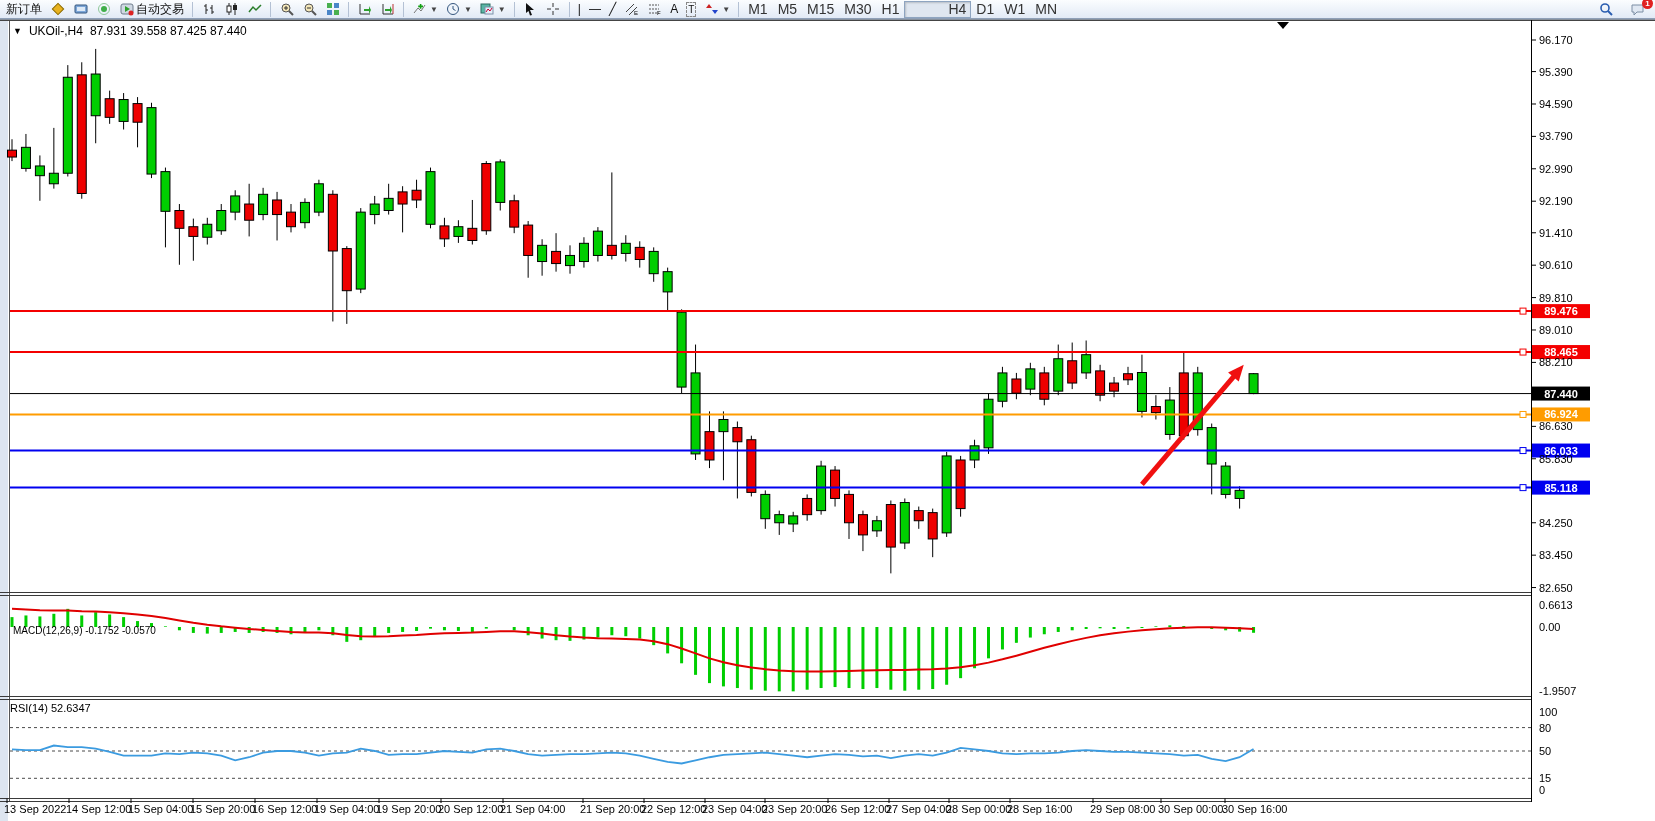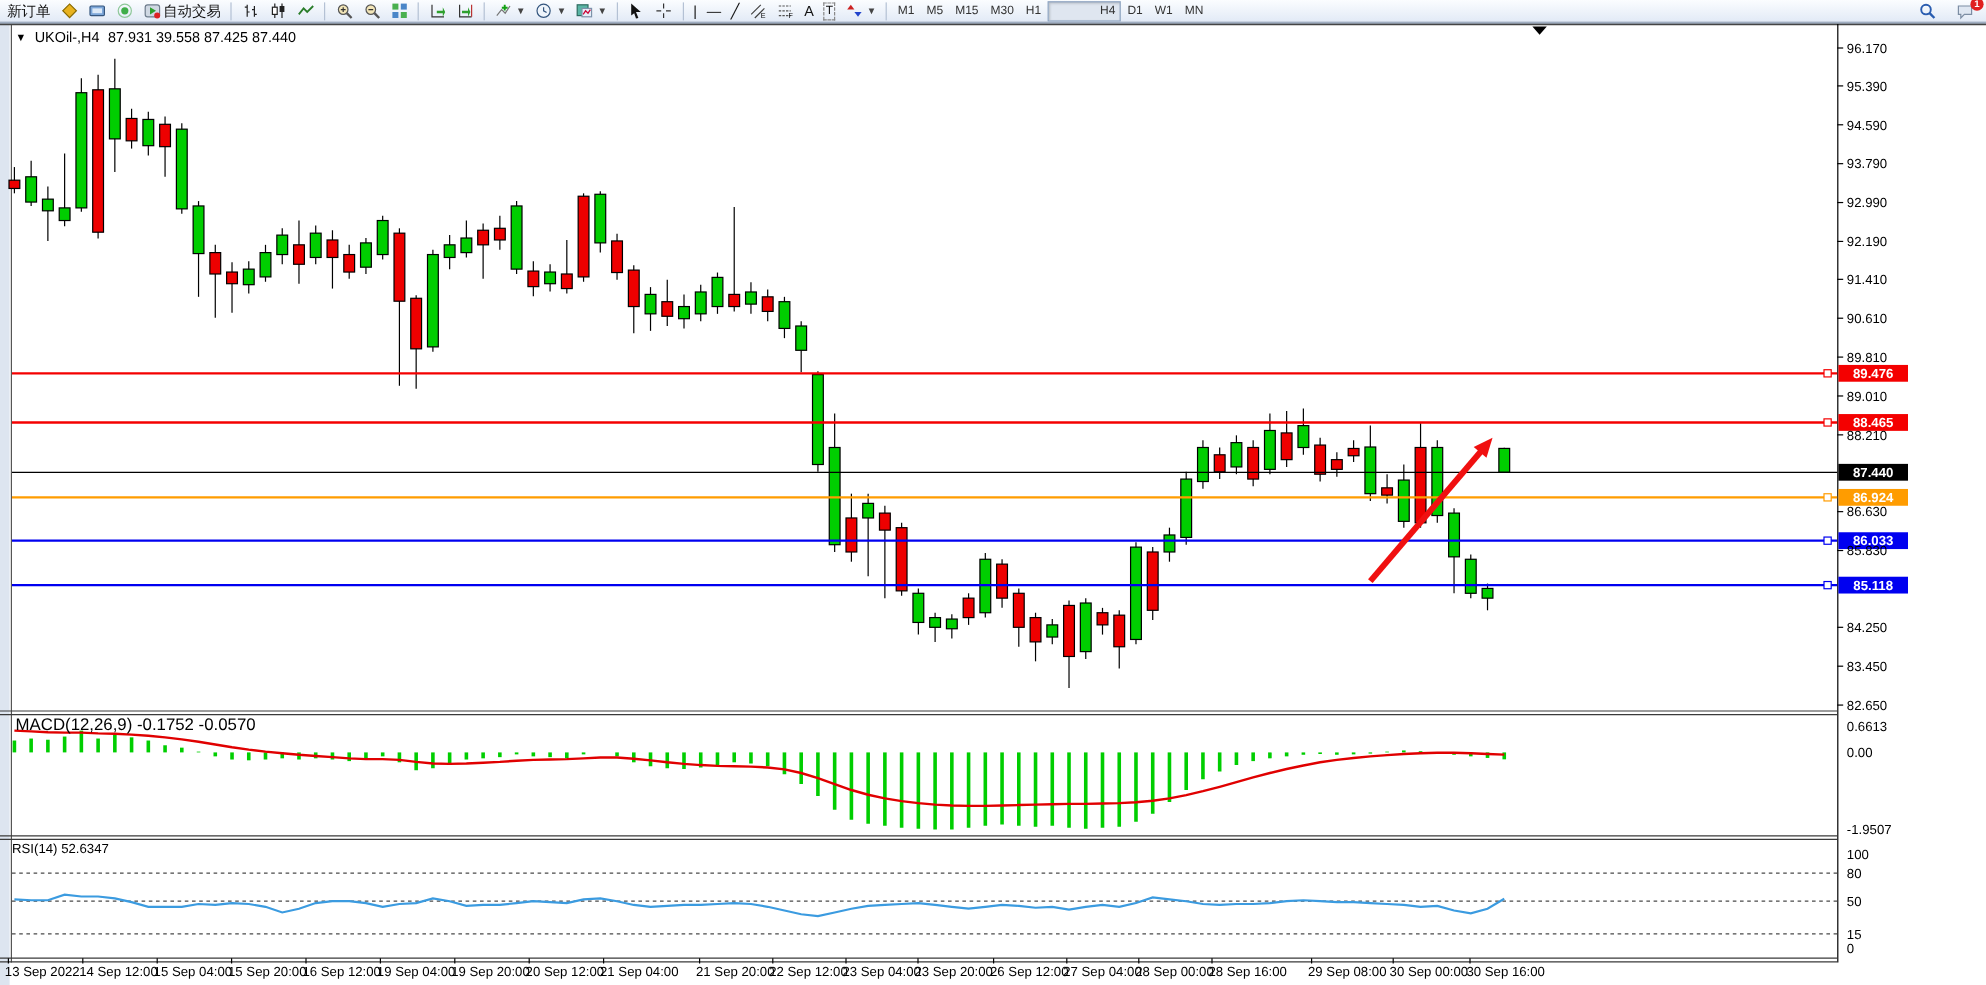--- a/index.html
+++ b/index.html
@@ -6,33 +6,33 @@
     font-family:"Liberation Sans",sans-serif;background:#fff;}
   #stage{position:relative;width:1655px;height:660px;background:#fff;}
   
   #toolbar{position:absolute;left:0;top:0;width:1655px;height:19px;
     background:linear-gradient(#fbfdff,#e2eaf6);
     border-bottom:1px solid #8fa0b8;display:flex;align-items:center;
     font-size:12px;color:#222;z-index:5;padding-left:2px;box-sizing:border-box;}
   .tbtn{height:17px;display:flex;align-items:center;gap:2px;padding:0 3px;
     border:1px solid transparent;background:transparent;font:inherit;color:#111;cursor:default;}
   .tbtn.active{background:#dfe6f0;border:1px solid #8ea4c0;box-shadow:inset 1px 1px 2px rgba(0,0,0,.18);padding-left:43px;}
-  .tf{font-size:10px;color:#333;padding:0 4px;}
+  .tf{font-size:14px;color:#333;padding:0 4px;}
   .sep{width:1px;height:15px;background:#b4c1d4;margin:0 4px;}
   .ico{width:15px;height:15px;display:inline-flex;align-items:center;justify-content:center;}
   .glyph{font-size:12px;line-height:13px;}
   .caret{font-size:8px;color:#444;margin-left:1px;}
   #tb-right{margin-left:auto;display:flex;align-items:center;margin-right:6px;gap:8px;}
   .badge-red{position:absolute;right:-5px;top:-4px;background:#e02020;color:#fff;
     border-radius:50%;width:11px;height:11px;font-size:8px;display:flex;
     align-items:center;justify-content:center;font-weight:bold;}
   
   #chart-title{position:absolute;left:13px;top:24px;font-size:12px;color:#000;
     display:flex;gap:7px;align-items:center;z-index:3;}
-  #macd-label{position:absolute;left:13px;top:595px;font-size:14px;color:#000;z-index:3;}
+  #macd-label{position:absolute;left:13px;top:625px;font-size:10px;color:#000;z-index:3;}
   #rsi-label{position:absolute;left:10px;top:702px;font-size:11px;color:#000;z-index:3;}
   #chart-svg{position:absolute;left:0;top:0;z-index:1;}
   .collapse{font-size:9px;color:#000;}
 </style>
 </head>
 <body>
 
 <div id="stage">
 
   <div id="toolbar">

